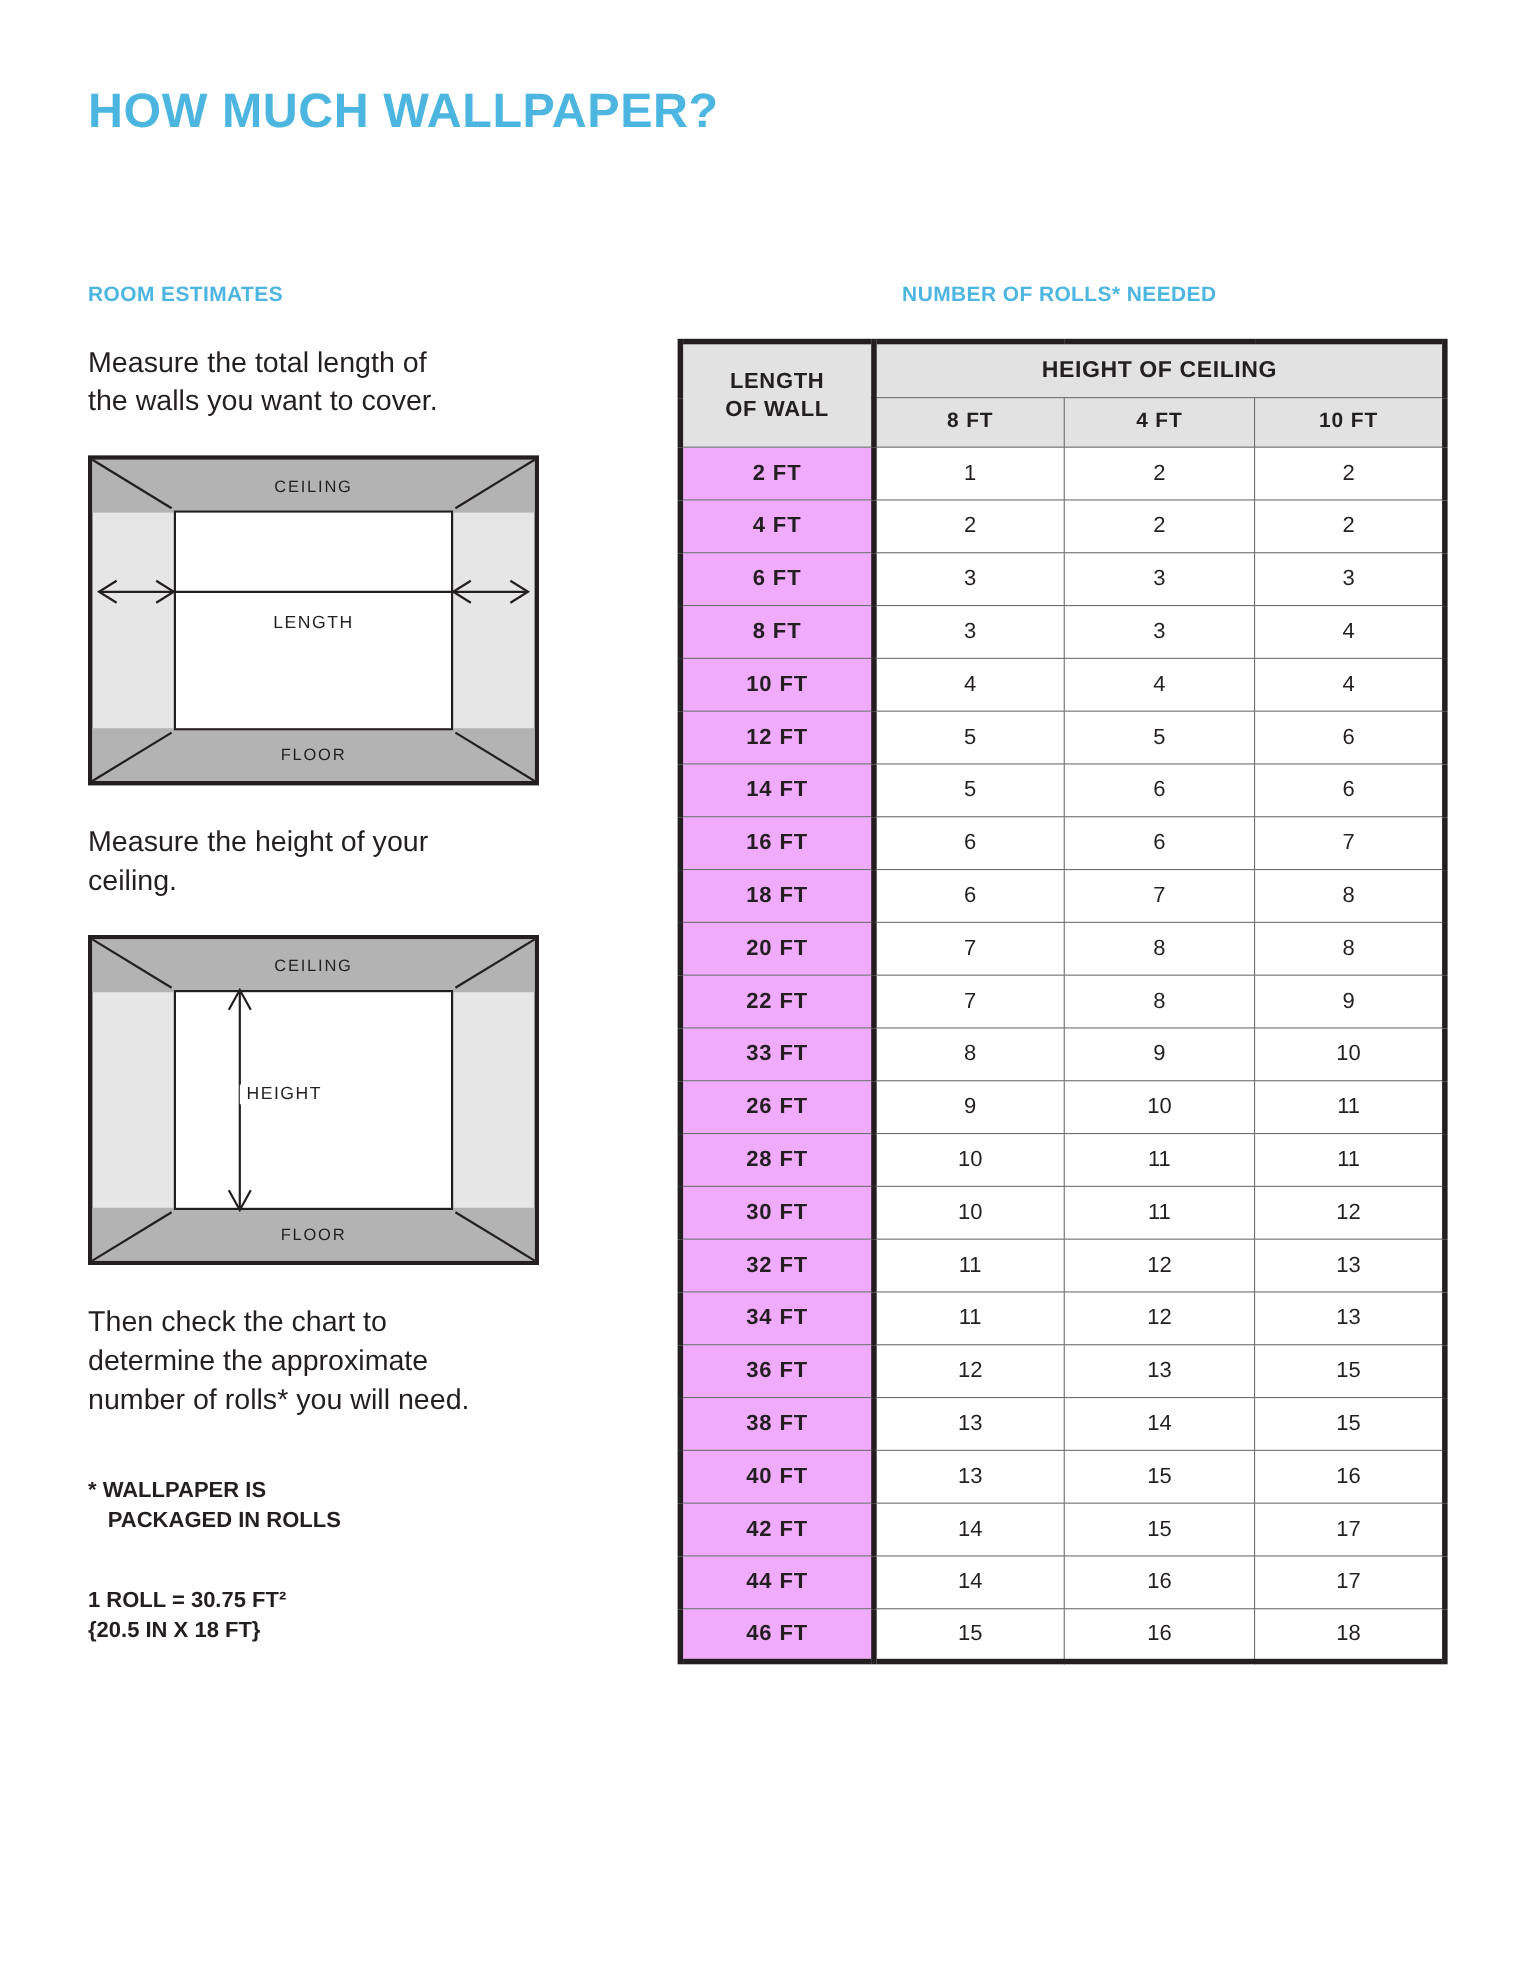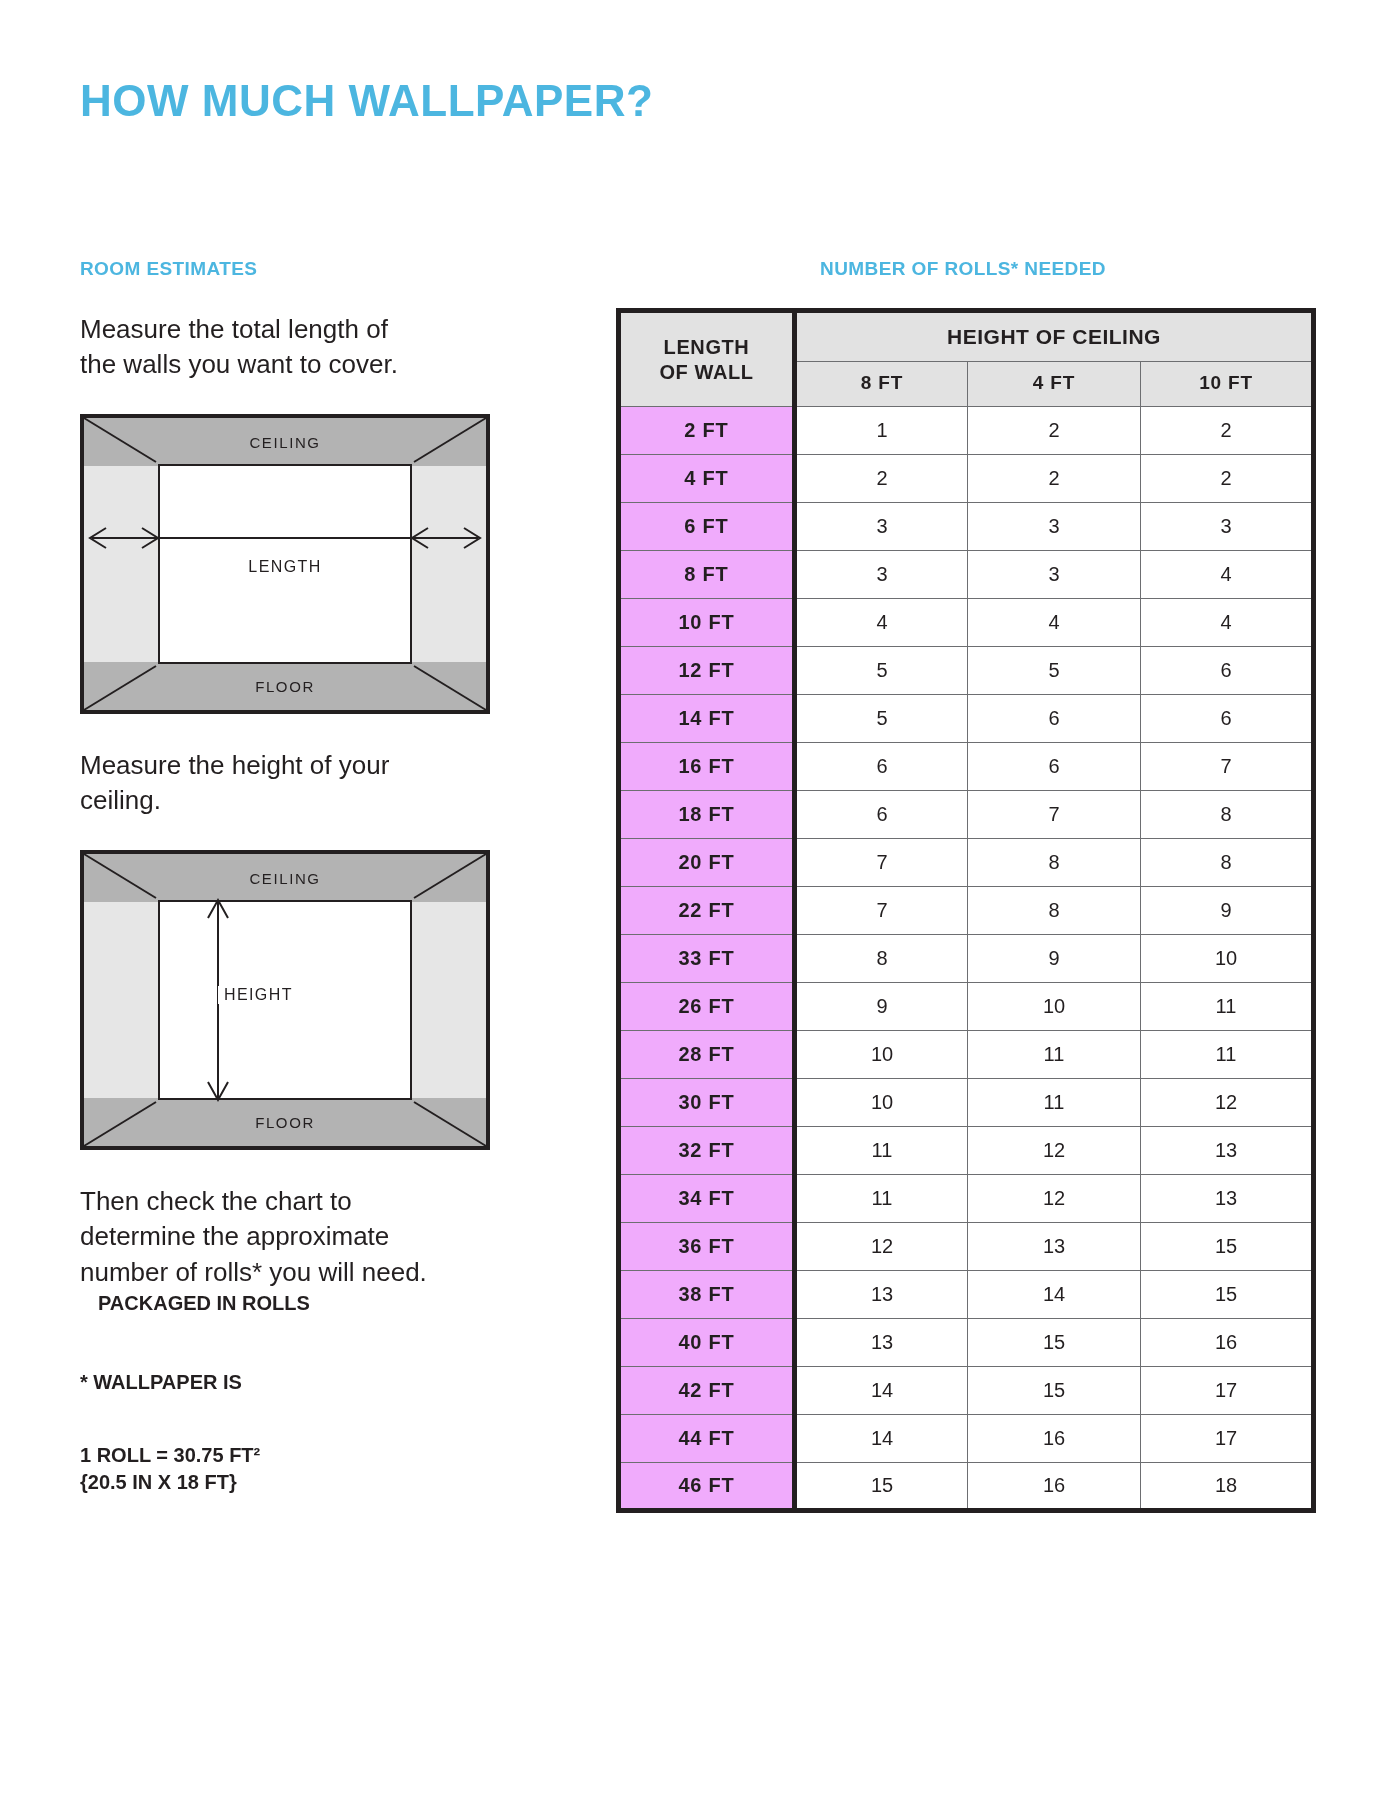--- a/index.html
+++ b/index.html
@@ -230,22 +230,22 @@
 
         <line x1="134" y1="48" x2="134" y2="244" stroke="#231f20" stroke-width="2"></line>
         <polyline points="124,64 134,46 144,64" fill="none" stroke="#231f20" stroke-width="2"></polyline>
         <polyline points="124,228 134,246 144,228" fill="none" stroke="#231f20" stroke-width="2"></polyline>
       </svg>
       <div class="room-label" style="left:134px; top:132px;">HEIGHT</div>
     </div>
 
     <p class="body-text" style="width:350px; margin-top:34px;">Then check the chart to determine the approximate number of rolls* you will need.</p>
 
+    <p class="note-bold" style="margin-top:52px;">* WALLPAPER IS</p>
     <p class="note-bold note-indent">PACKAGED IN ROLLS</p>
-    <p class="note-bold" style="margin-top:52px;">* WALLPAPER IS</p>
 
     <p class="note-bold" style="margin-top:46px;">1 ROLL = 30.75 FT²</p>
     <p class="note-bold">{20.5 IN X 18 FT}</p>
   </div>
 
   <div class="table-wrap">
     <div class="table-title">NUMBER OF ROLLS* NEEDED</div>
 
     <table class="rolls">
       <thead>

